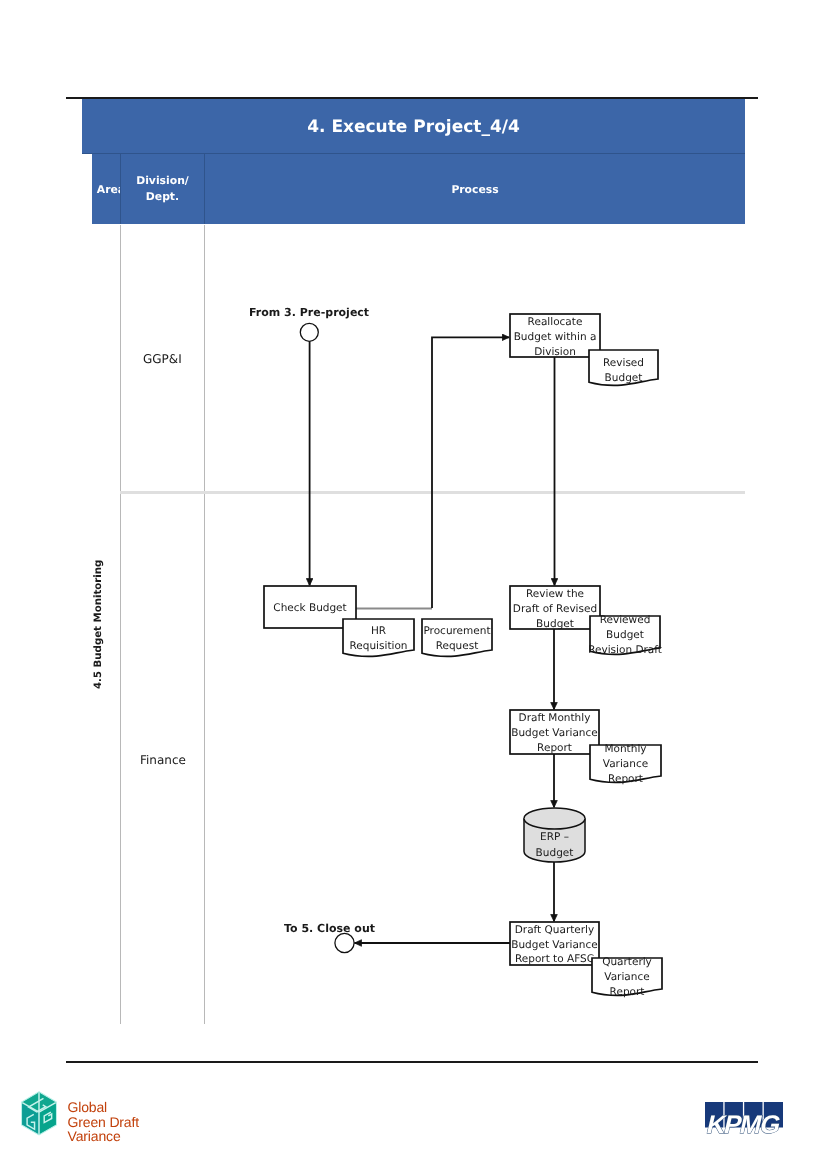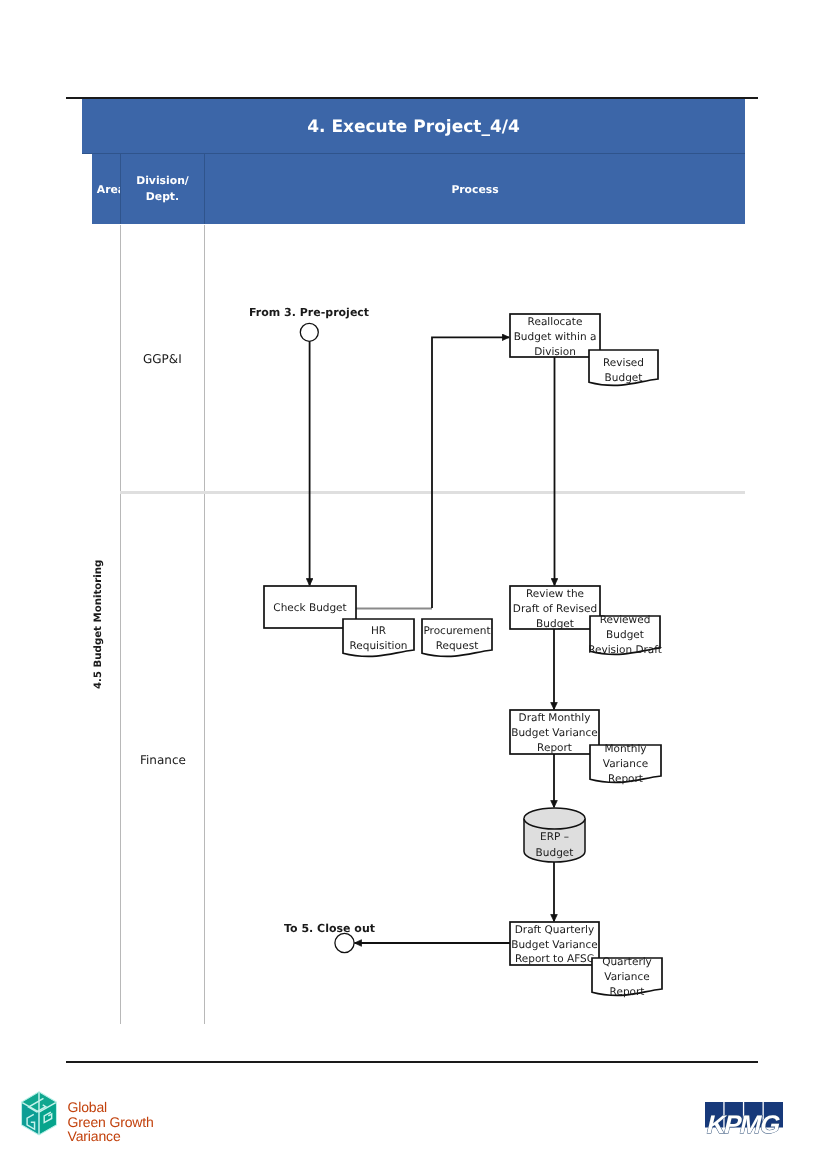--- a/index.html
+++ b/index.html
@@ -170,21 +170,21 @@
         <path d="M36,63 L18,73 L18,91 L38,103 L38,84 L28,84"></path>
 
         <path d="M82,57 L64,67 L64,85 L84,74 L84,62 L75,67"></path>
       </g>
 
       <polygon points="50,2 97,30 97,91 50,118 3,91 3,30" fill="none" stroke="#B9F0E8" stroke-width="2.8"></polygon>
     </g>
   </svg>
   <div style="position:absolute;left:67.5px;top:1100px;font-family:'Liberation Sans',sans-serif;font-size:14px;line-height:14.7px;color:#c2410c;letter-spacing:-0.15px;">
     <div>Global</div>
-    <div>Green Growth</div>
+    <div>Green Draft</div>
     <div>Variance</div>
   </div>
 
   <div style="position:absolute;left:705px;top:1100px;width:80px;height:40px;">
     <svg viewBox="0 0 80 40" style="width:80px;height:40px;overflow:visible;">
       <g fill="#17397A">
         <rect x="0" y="2" width="18.3" height="25.5"></rect>
         <rect x="19.6" y="2" width="18.3" height="25.5"></rect>
         <rect x="39.2" y="2" width="18.3" height="25.5"></rect>
         <rect x="58.8" y="2" width="19.2" height="25.5"></rect>

